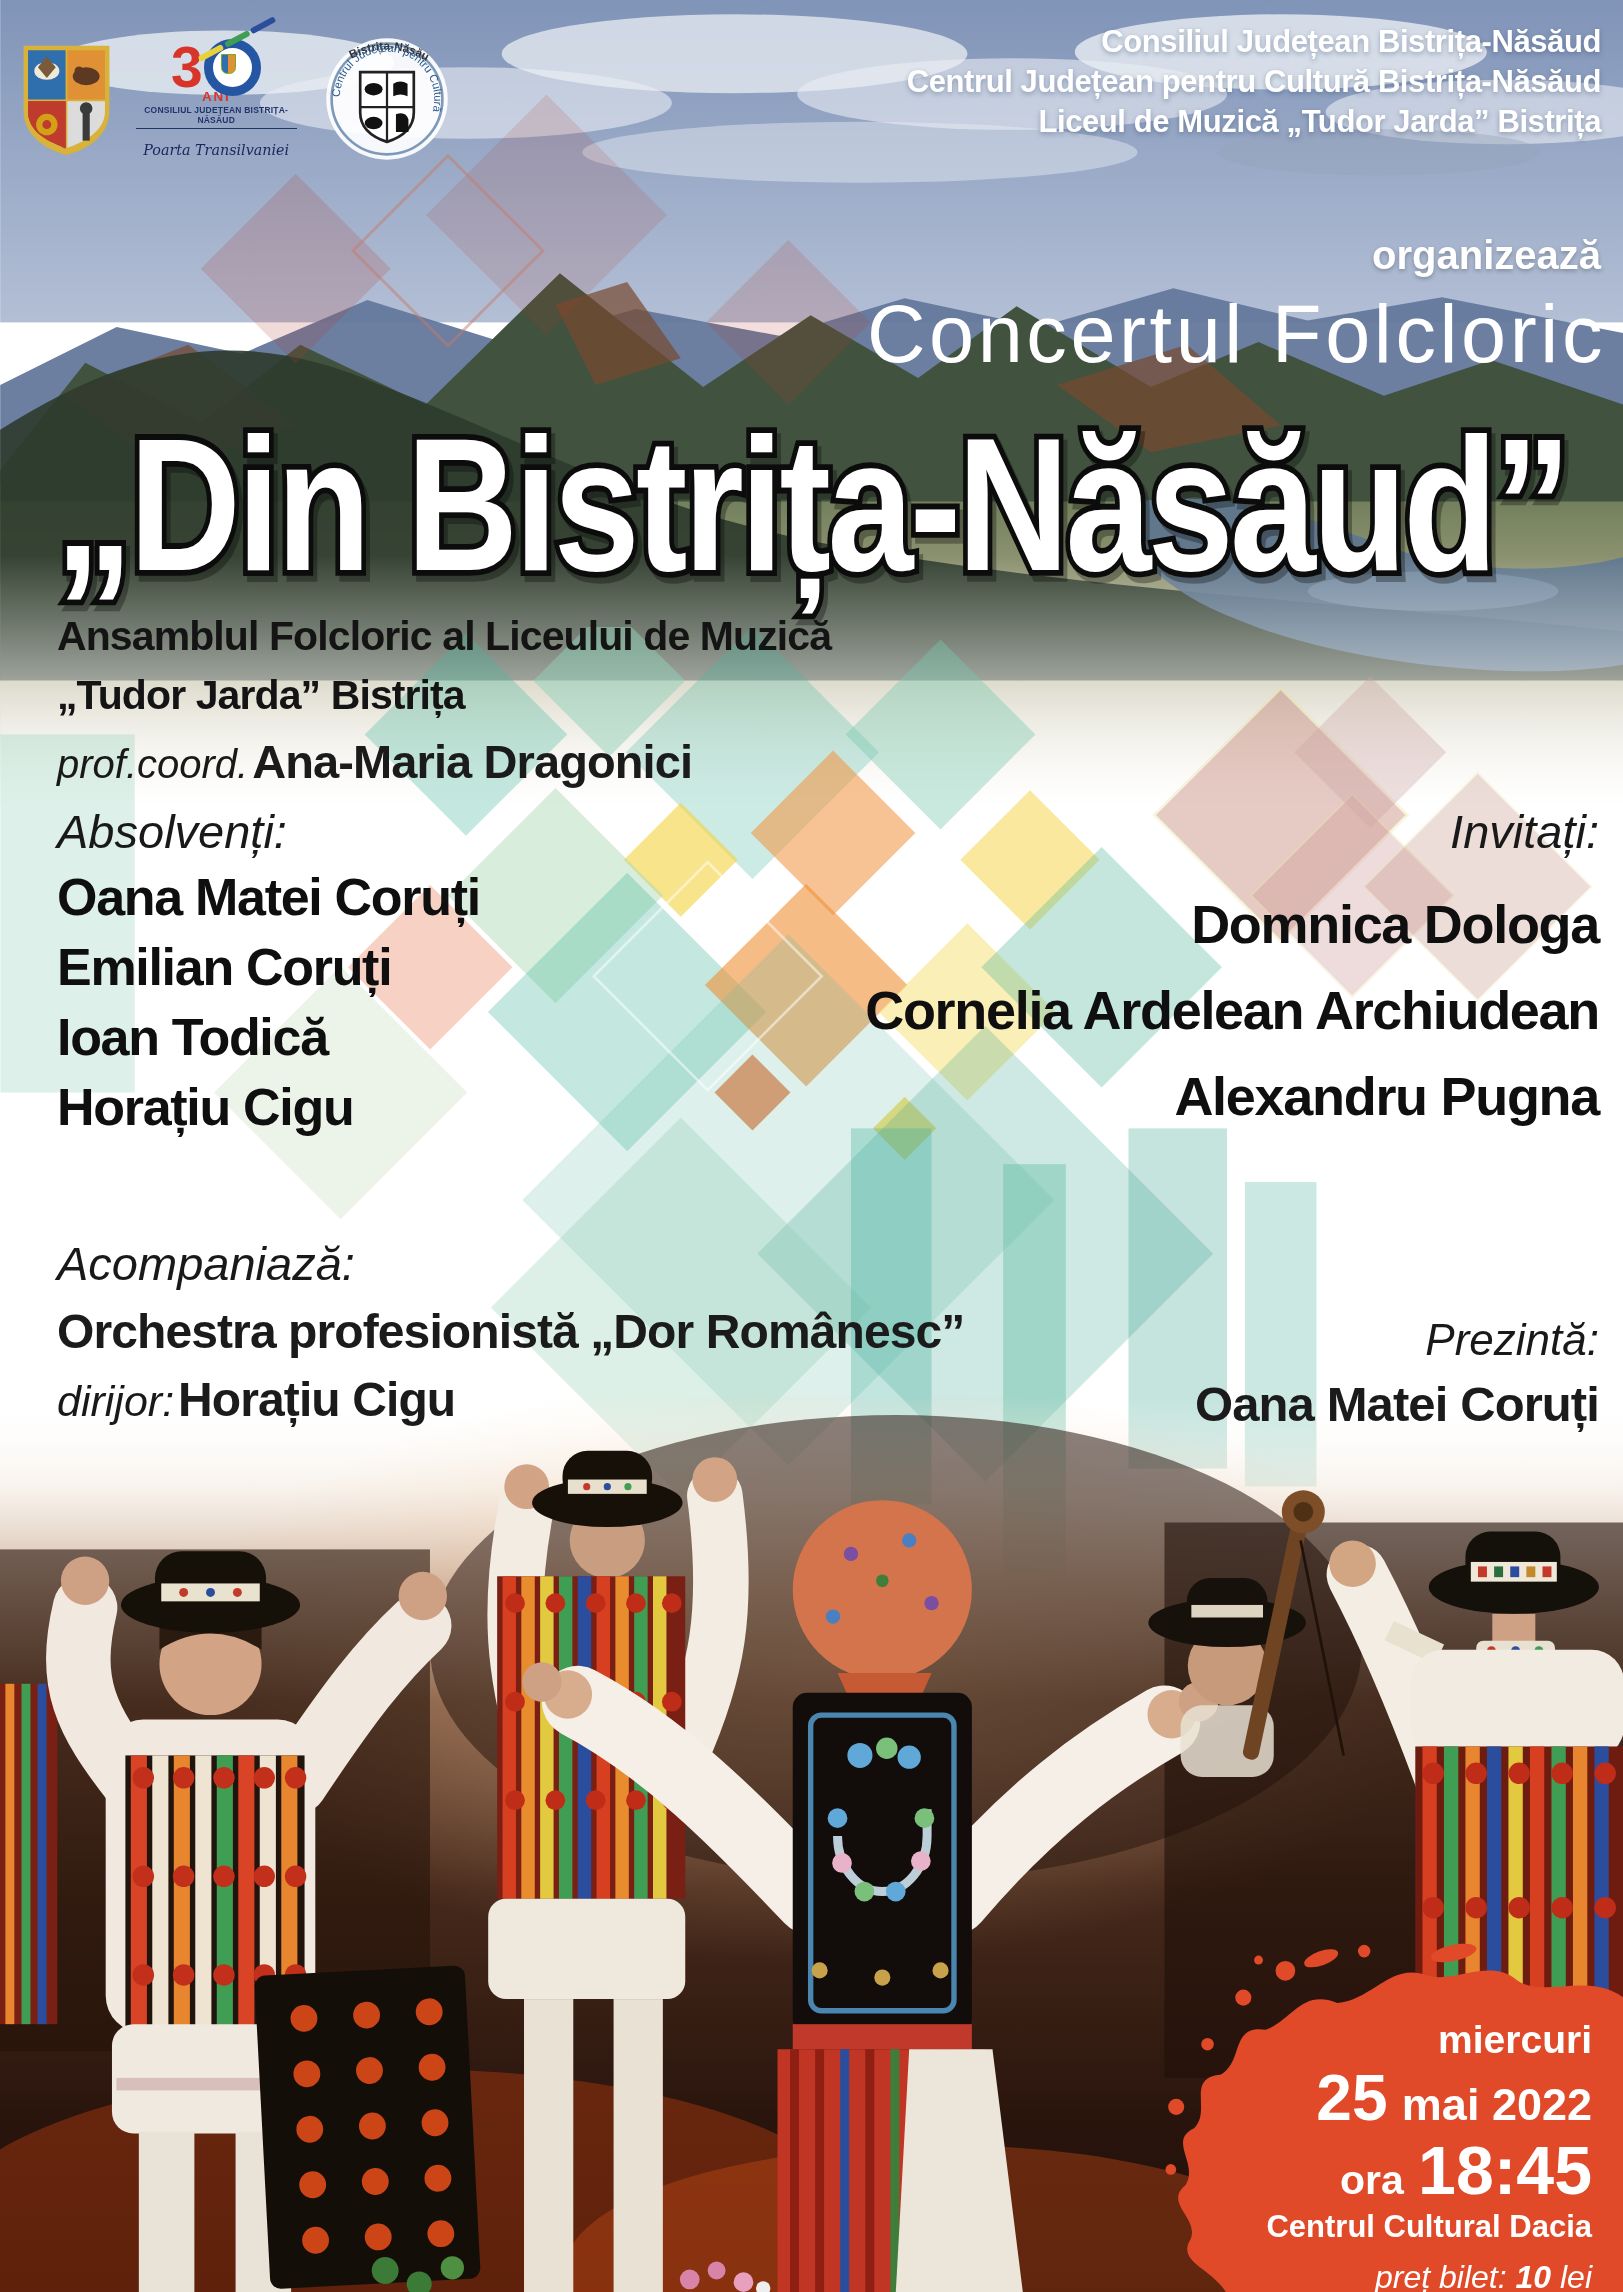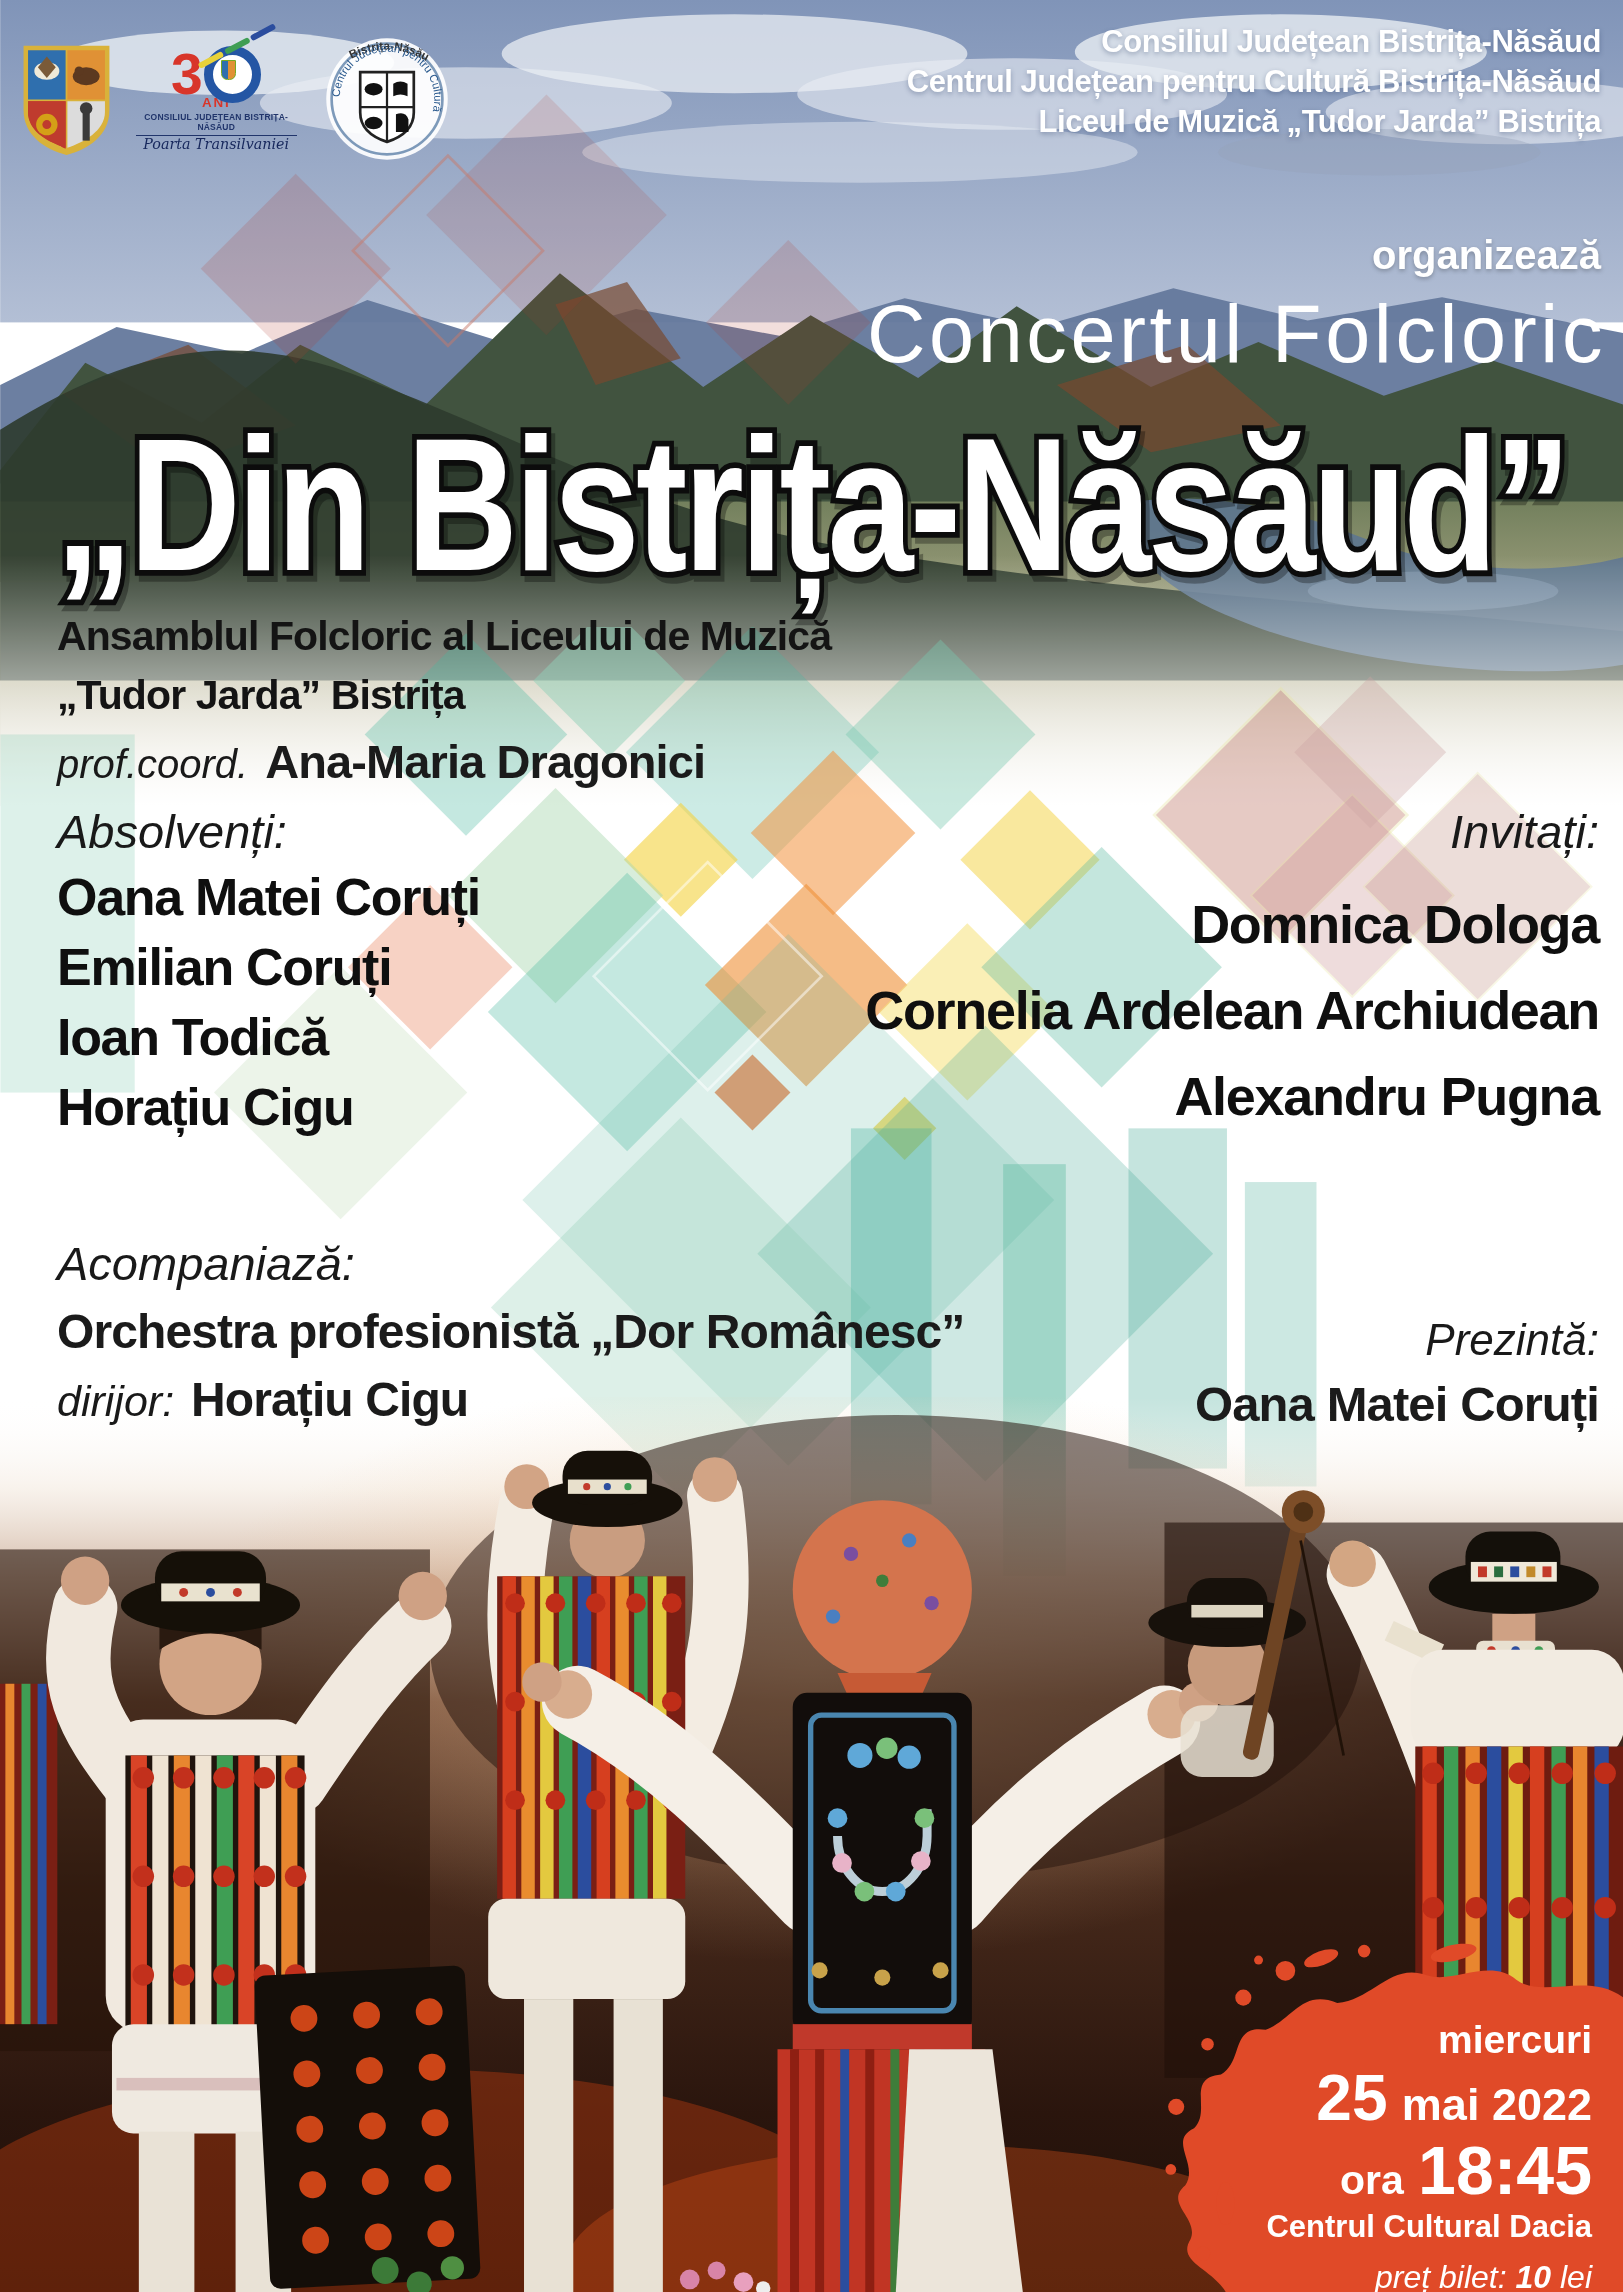--- a/index.html
+++ b/index.html
@@ -20,32 +20,32 @@
   .logo-anniv .n3{font-size:57px;font-weight:bold;color:#d8352a;line-height:1;}
   .logo-anniv .n0{width:39px;height:39px;border:9.9px solid #2456a4;border-radius:50%;
      margin-left:1.8px;position:relative;background:#fff;}
   .logo-anniv .mini-shield{position:absolute;left:8px;top:5.4px;width:12.5px;height:18px;
      background:linear-gradient(90deg,#2f6fae 50%,#e09135 50%);border-radius:0 0 6.3px 6.3px;border:0.9px solid #7a2;}
   .logo-anniv .stripes{position:absolute;right:16px;top:-3.6px;display:flex;gap:2.7px;transform:rotate(-28deg);}
   .logo-anniv .stripes i{width:27px;height:6.3px;border-radius:2.7px;display:block;}
   .logo-anniv .ani{color:#d8352a;font-weight:bold;font-size:13.4px;letter-spacing:1.8px;margin-top:-7.2px;}
   .logo-anniv .council{font-size:8.5px;font-weight:bold;color:#21356b;margin-top:1.8px;letter-spacing:0.2px;}
   .logo-anniv .motto{font-family:"DejaVu Serif",serif;font-style:italic;font-size:14.3px;
-     border-top:1.8px solid #21356b;margin-top:2.7px;padding-top:0;color:#16275c;}
+     border-top:1.8px solid #21356b;margin-top:2.7px;padding-top:13px;color:#16275c;}
   
   .organizeaza{top:233px;right:23px;color:#fff;font-weight:bold;font-size:40px;z-index:11;
      text-shadow:0 1.8px 4.5px rgba(0,0,0,.25);}
   .concert-kind{top:288px;right:18px;color:#fff;font-weight:400;font-size:81px;
      letter-spacing:3.6px;z-index:11;font-family:"Liberation Sans",sans-serif;}
   .title-wrap{top:362px;left:0;width:1624px;z-index:11;filter:drop-shadow(4.5px 6.3px 0 rgba(0,0,0,.30));}
   
   .lc{left:57px;z-index:11;}
   .ens{font-size:41px;font-weight:bold;letter-spacing:-0.9px;line-height:1;color:#141414;}
   .lbl-i{font-style:italic;font-weight:400;color:#191919;}
-  .row-base{display:flex;align-items:baseline;gap:17px;}
+  .row-base{display:flex;align-items:baseline;gap:4px;}
   .grad-list div{font-size:52px;font-weight:bold;letter-spacing:-1.3px;line-height:70px;color:#0f0f0f;}
   
   .rc{right:25px;text-align:right;z-index:11;}
   .guest{font-size:54px;font-weight:bold;letter-spacing:-1.3px;line-height:1;color:#0f0f0f;}
   .row-base-r{display:flex;justify-content:flex-end;align-items:baseline;gap:14.3px;}
   
   .details{right:32px;top:2020px;display:flex;flex-direction:column;align-items:flex-end;
      color:#fff;z-index:12;}
   .d-day{font-size:39px;font-weight:bold;line-height:1;}
   .d-row{display:flex;align-items:baseline;gap:14.3px;line-height:1;}

